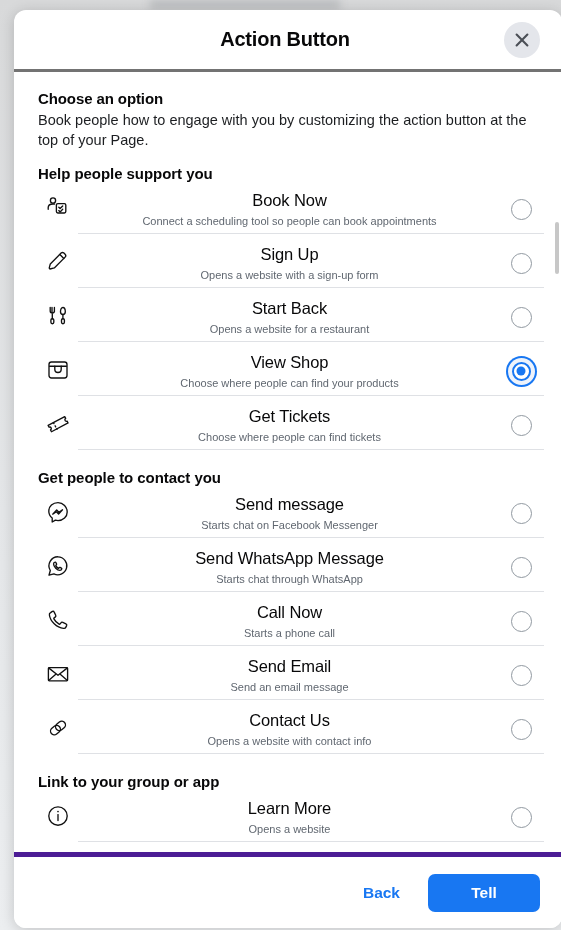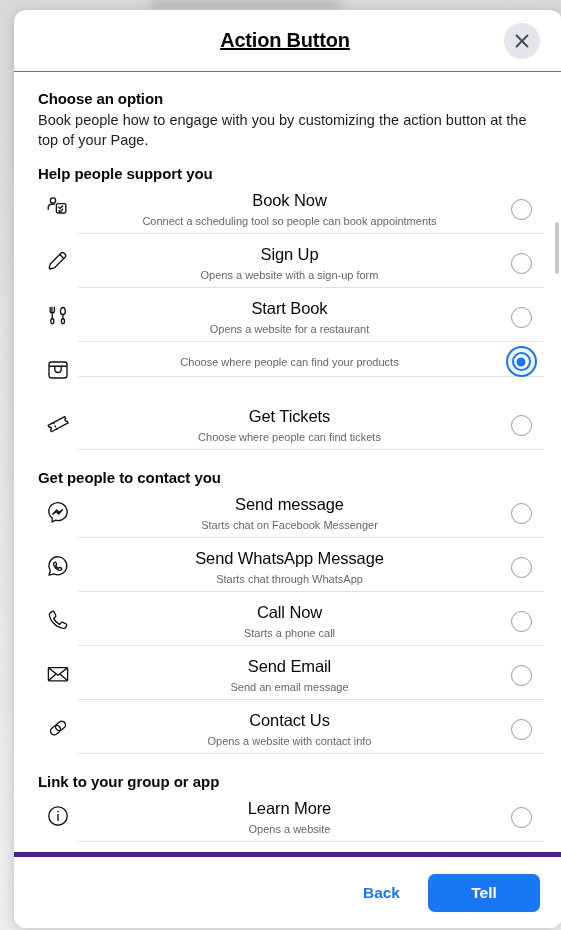--- a/index.html
+++ b/index.html
@@ -40,25 +40,24 @@
     display: flex;
     flex-direction: column;
     overflow: hidden;
   }
 
   
   #modal-header {
     position: relative;
     height: 62px;
     flex: 0 0 62px;
-    border-bottom: 1px solid #737373;
+    border-bottom: 3px solid #737373;
     display: flex;
     align-items: center;
     justify-content: center;
-    text-decoration: underline;
   }
 
   #dialog-title {
     font-size: 20px;
     font-weight: bold;
     color: #080809;
     letter-spacing: -0.2px;
     padding-right: 6px;
   }
 
@@ -331,38 +330,39 @@
                 <path d="M7 4.5v4.2M9.4 4.5v4.2M5.2 4.5v3.4c0 1.2.9 2 2.1 2s2.1-.8 2.1-2V4.5" stroke="#111" fill="none" stroke-width="1.35" stroke-linecap="round" stroke-linejoin="round"></path>
                 <path d="M7.3 10.7v5.1" stroke="#111" fill="none" stroke-width="1.35" stroke-linecap="round" stroke-linejoin="round"></path>
                 <rect x="5.9" y="15.7" width="2.9" height="5" rx="1.4" stroke="#111" fill="none" stroke-width="1.35" stroke-linecap="round" stroke-linejoin="round"></rect>
                 <path d="M17.9 4.5c1.6 0 2.4 2 2.4 4.2 0 1.8-.9 2.8-2.4 2.8s-2.4-1-2.4-2.8c0-2.2.8-4.2 2.4-4.2z" stroke="#111" fill="none" stroke-width="1.35" stroke-linecap="round" stroke-linejoin="round"></path>
                 <path d="M17.9 11.5v4.2" stroke="#111" fill="none" stroke-width="1.35" stroke-linecap="round" stroke-linejoin="round"></path>
                 <rect x="16.5" y="15.7" width="2.9" height="5" rx="1.4" stroke="#111" fill="none" stroke-width="1.35" stroke-linecap="round" stroke-linejoin="round"></rect>
               </svg>
             </div>
             <div class="opt-main">
               <div class="opt-texts">
-                <div class="opt-label">Start Book</div>
+                <div class="opt-label">Start Back</div>
                 <div class="opt-desc">Opens a website for a restaurant</div>
               </div>
               <div class="radio-cell">
                 <div class="radio"></div>
               </div>
             </div>
           </div>
           <div class="option-row selected">
             <div class="opt-icon">
               <svg class="ico" width="26" height="26" viewBox="0 0 26 26">
                 <rect x="4" y="5" width="18" height="16" rx="2.4" stroke="#111" fill="none" stroke-width="1.35" stroke-linecap="round" stroke-linejoin="round"></rect>
                 <path d="M9.8 9.2v3.1a3.2 3.2 0 0 0 6.4 0V9.2" stroke="#111" fill="none" stroke-width="1.35" stroke-linecap="round" stroke-linejoin="round"></path>
                 <path d="M4.6 9.2h16.8" stroke="#111" fill="none" stroke-width="1.35" stroke-linecap="round" stroke-linejoin="round"></path>
               </svg>
             </div>
             <div class="opt-main">
               <div class="opt-texts">
+                <div class="opt-label">View Shop</div>
                 <div class="opt-desc">Choose where people can find your products</div>
               </div>
               <div class="radio-cell">
                 <div class="radio"></div>
               </div>
             </div>
           </div>
           <div class="option-row">
             <div class="opt-icon">
               <svg class="ico" width="26" height="26" viewBox="0 0 26 26">

